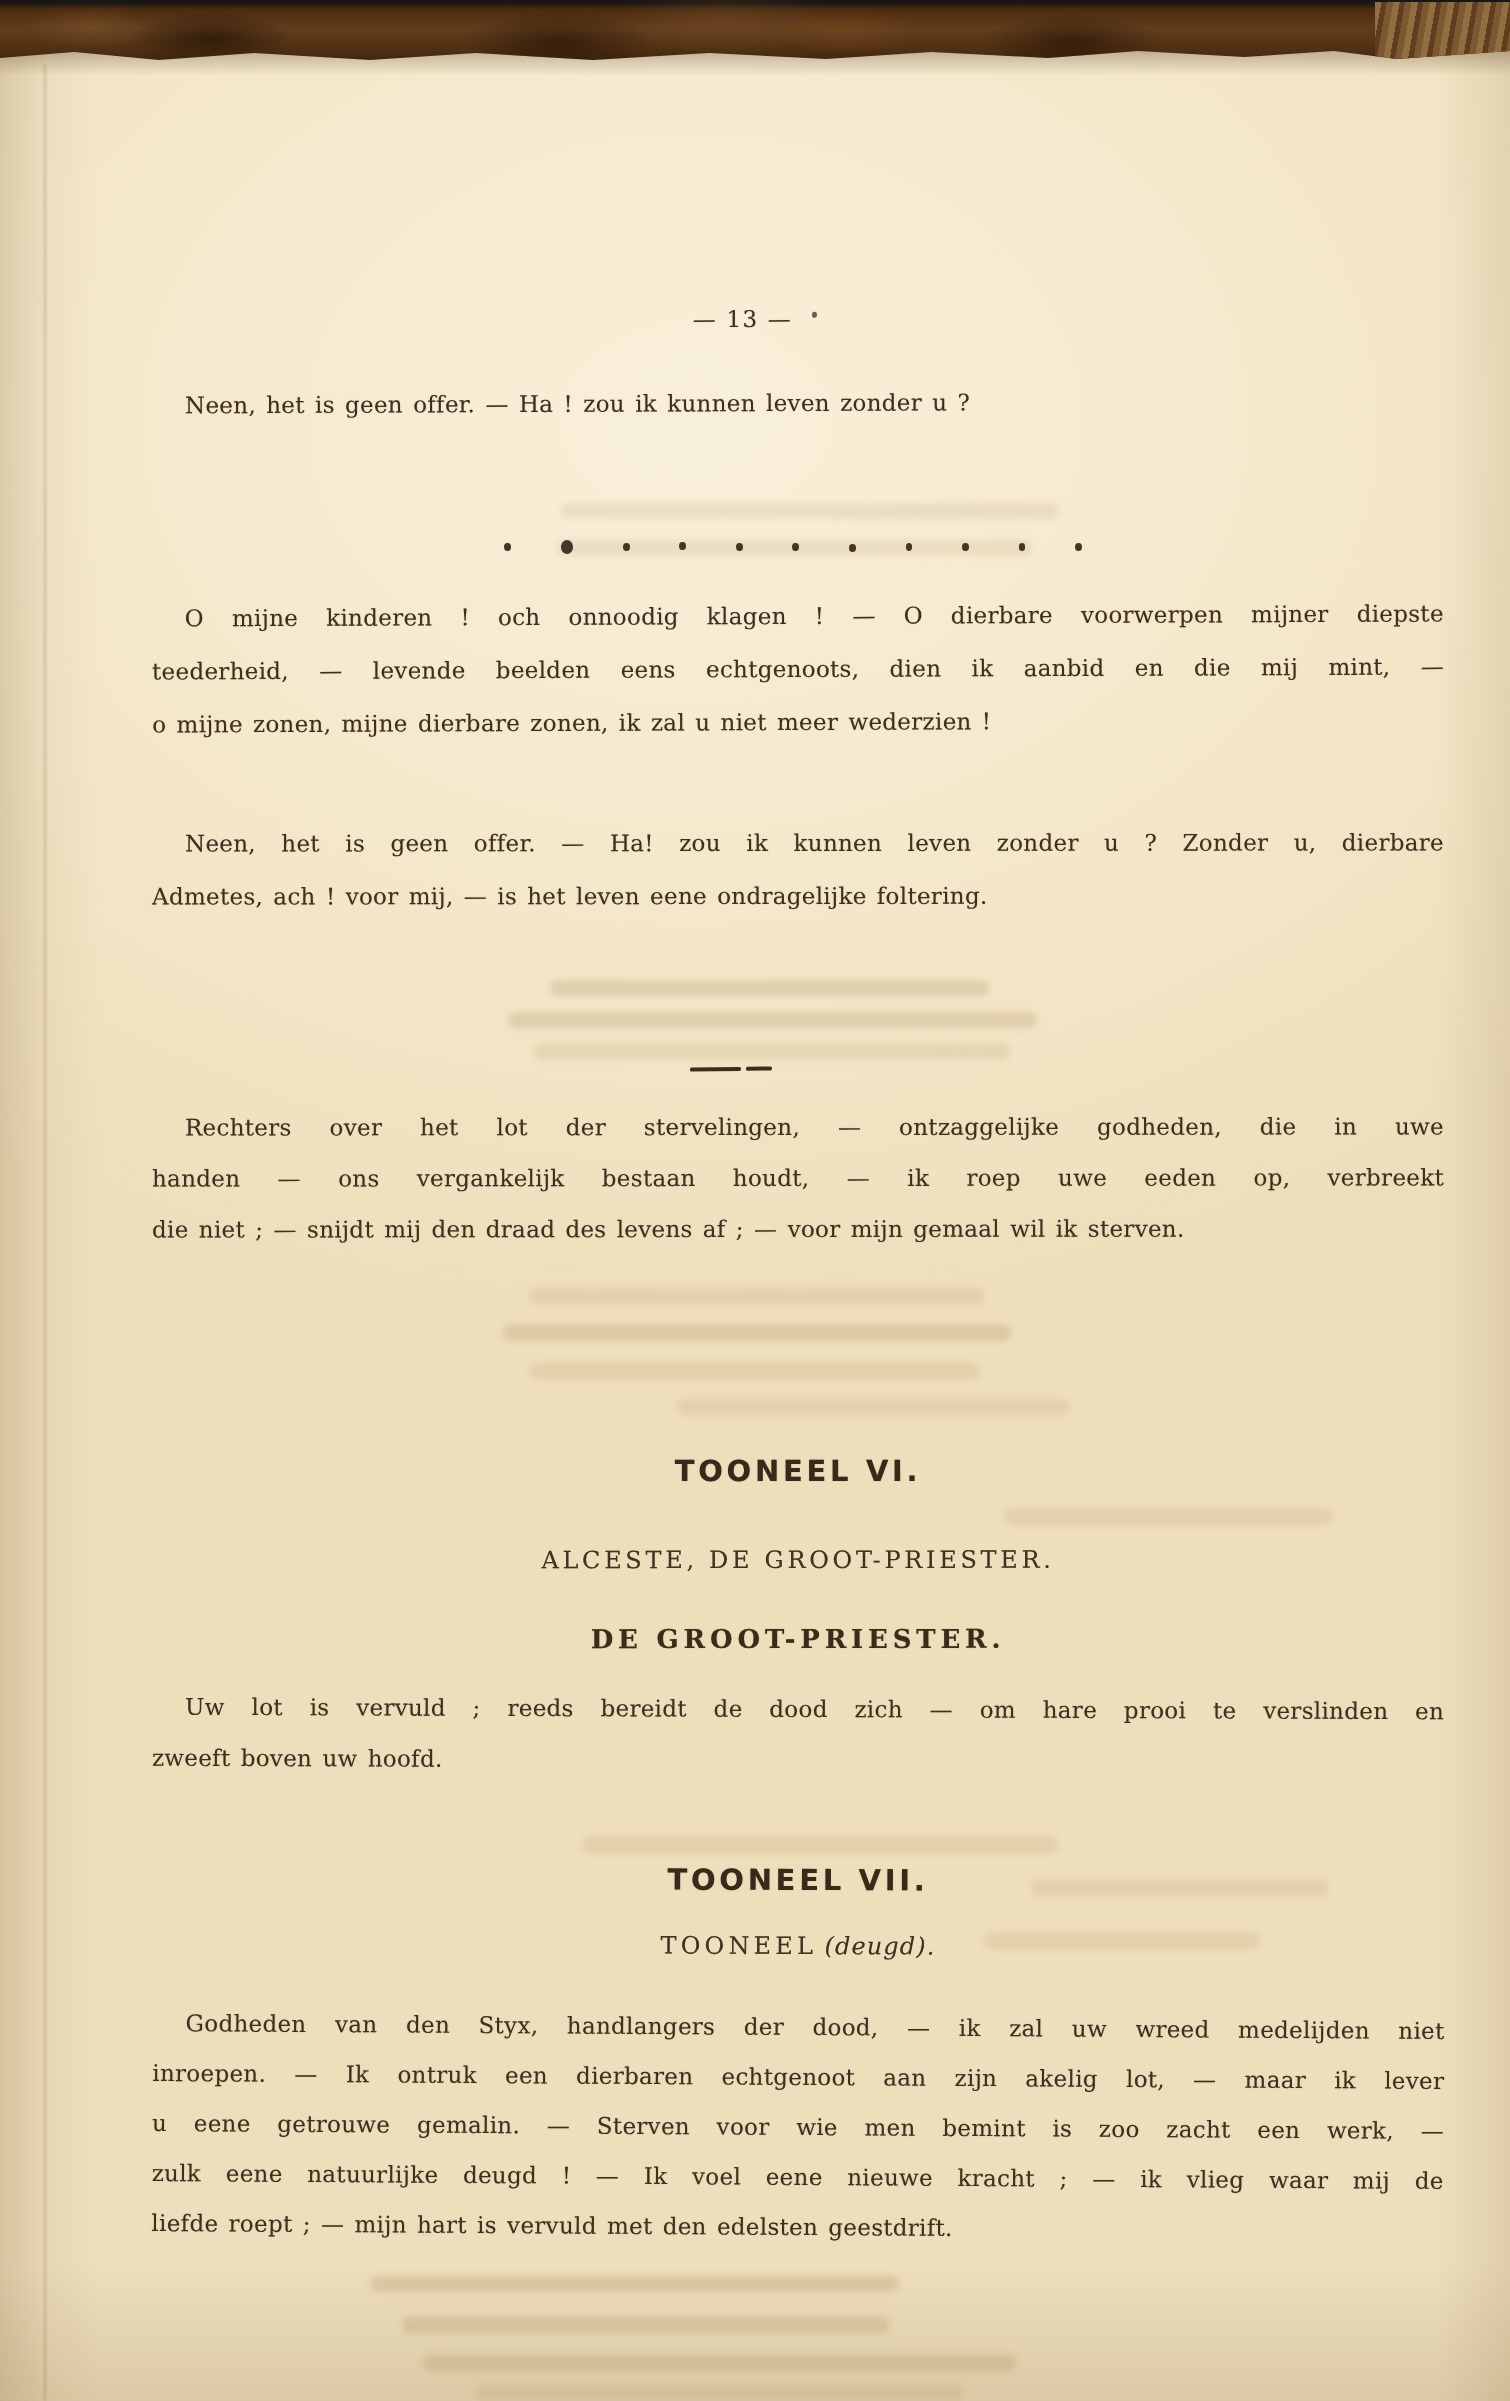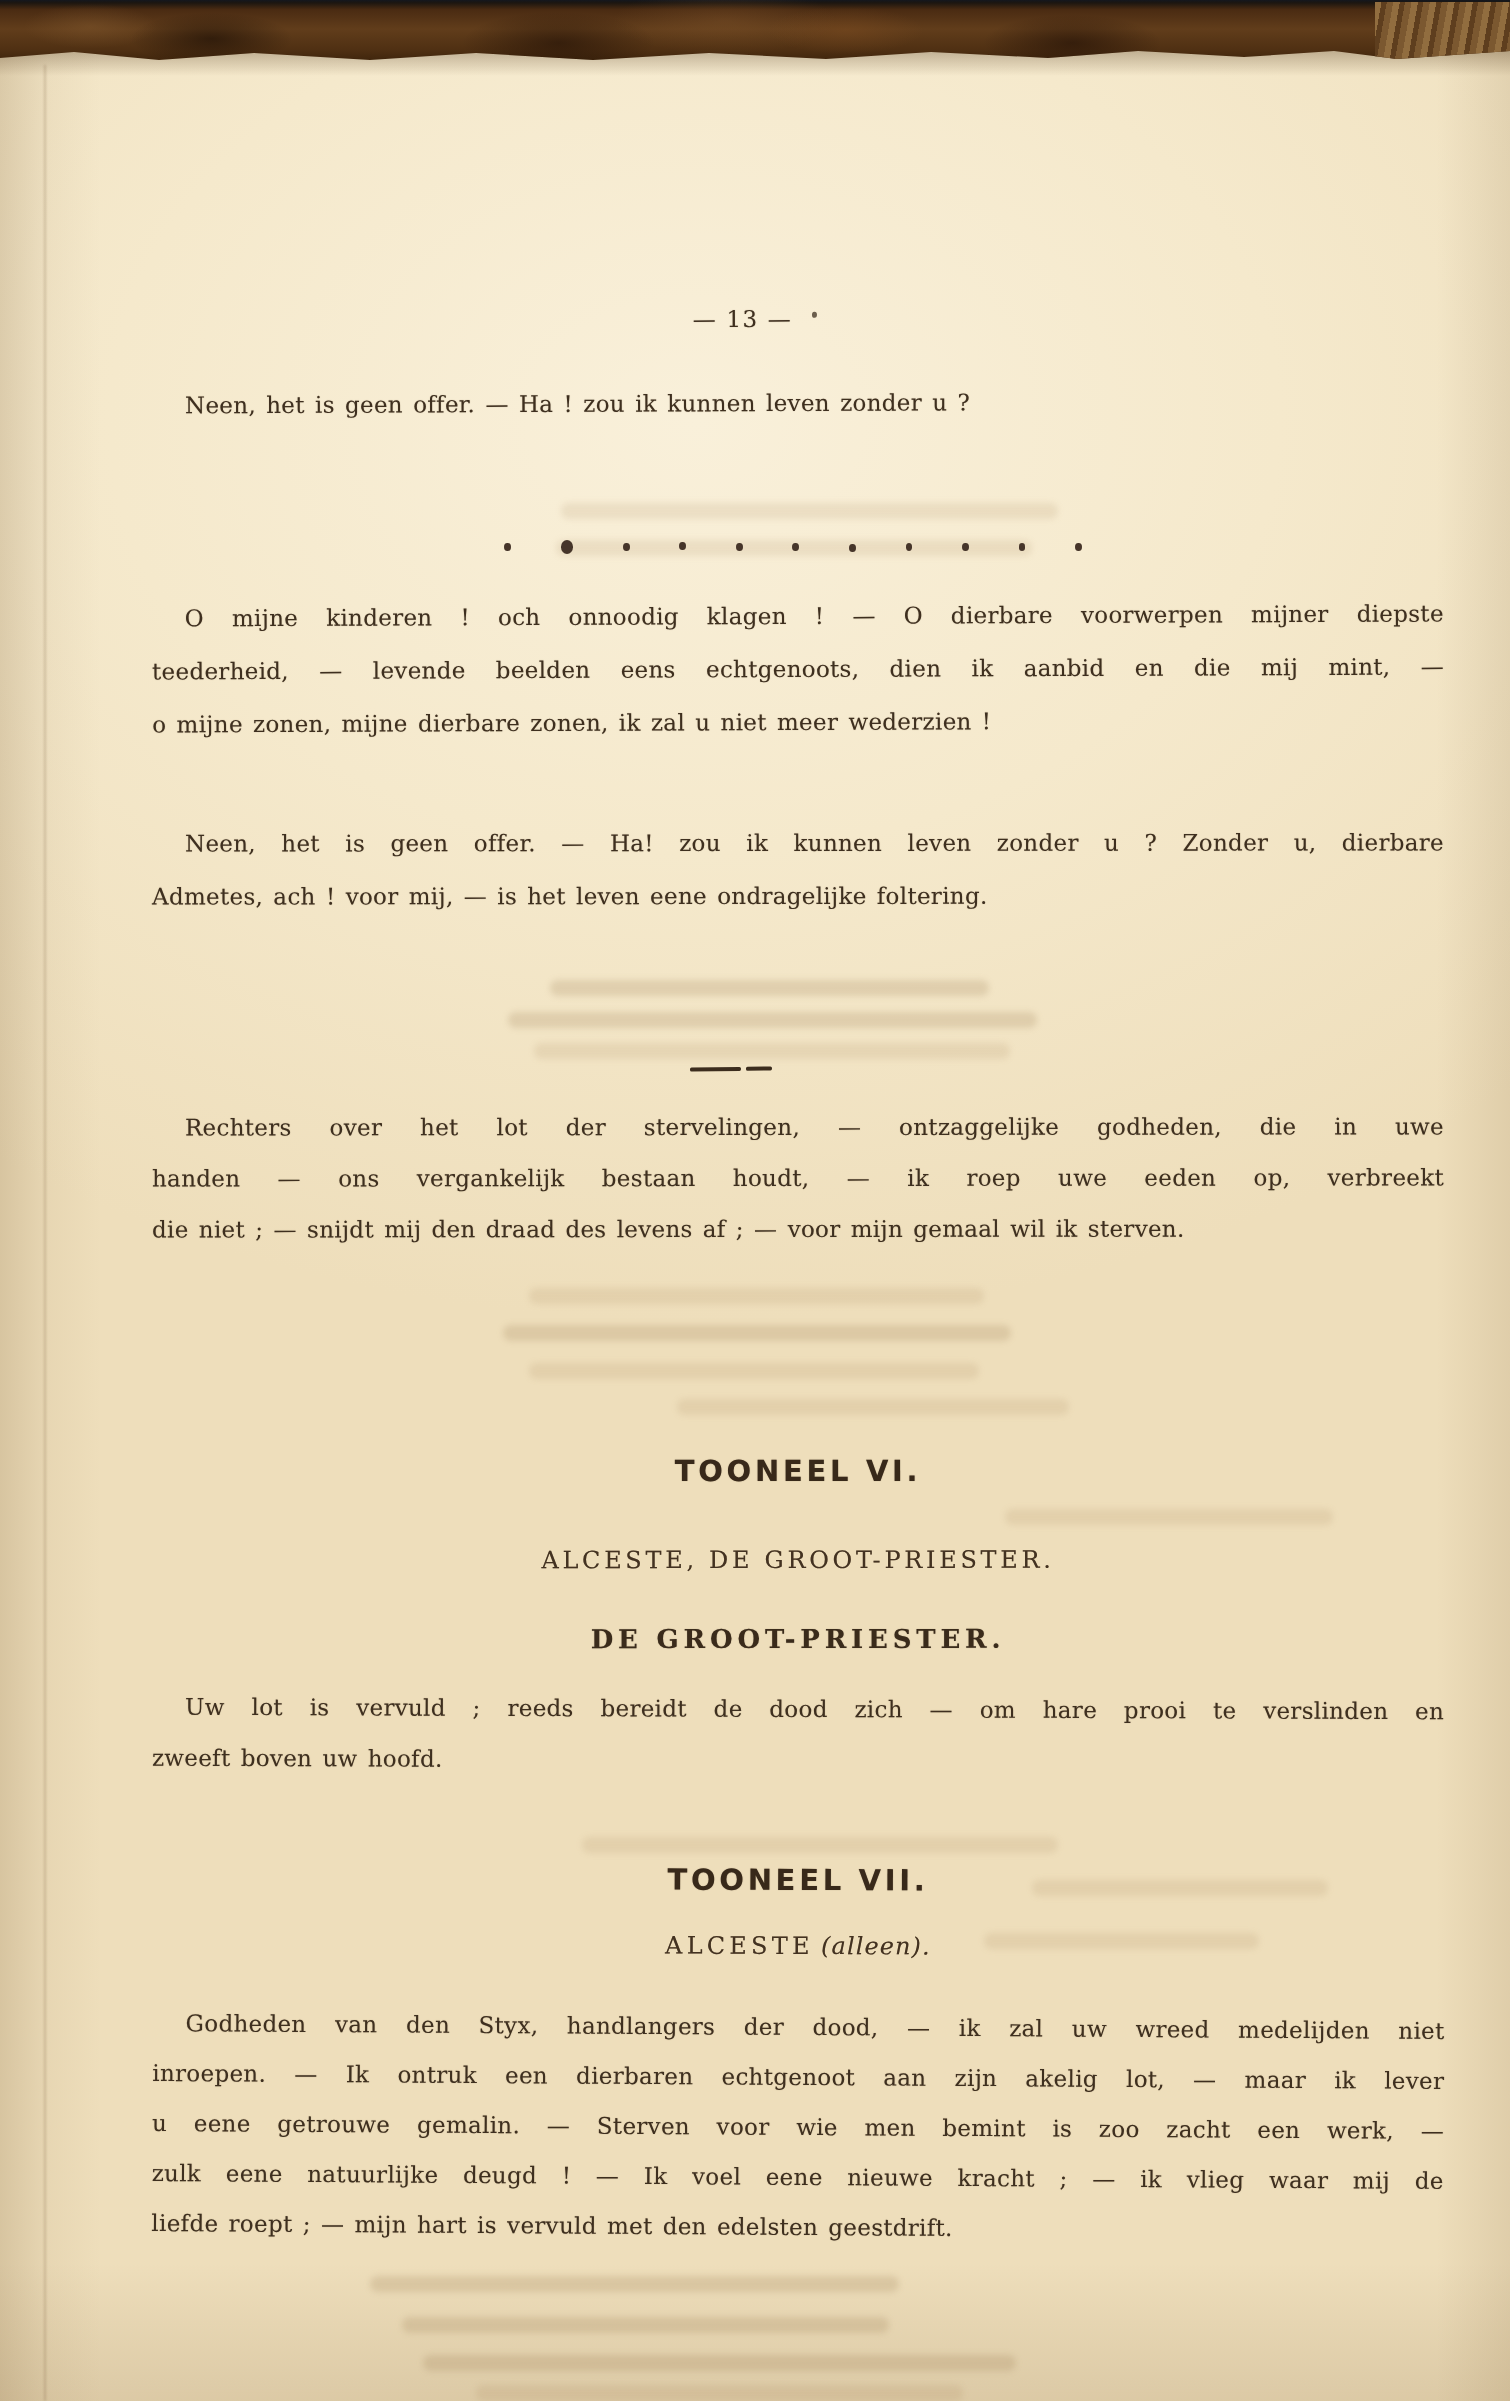--- a/index.html
+++ b/index.html
@@ -177,21 +177,21 @@
 
 <div class="scene-title r-0" style="top:1454px;">TOONEEL VI.</div>
 <div class="cast-line r-0" style="top:1546px;">ALCESTE, DE GROOT-PRIESTER.</div>
 <div class="speaker-line r-0" style="top:1624px;">DE GROOT-PRIESTER.</div>
 <div class="para lh96 r-pos1" style="top:1684px;">
     <div class="ln ink jl fl">Uw lot is vervuld ; reeds bereidt de dood zich — om hare prooi te verslinden en</div>
     <div class="ln ink">zweeft boven uw hoofd.</div>
   </div>
 
 <div class="scene-title r-pos1" style="top:1863px;">TOONEEL VII.</div>
-<div class="cast-line r-pos1" style="top:1932px;letter-spacing:4.2px;"><span>ALCESTE</span><span class="speaker-note">(alleen).</span></div>
+<div class="cast-line r-pos1" style="top:1932px;letter-spacing:4.2px;"><span>TOONEEL</span><span class="speaker-note">(deugd).</span></div>
 <div class="para lh95 r-pos2" style="top:2002px;">
     <div class="ln ink jl fl">Godheden van den Styx, handlangers der dood, — ik zal uw wreed medelijden niet</div>
     <div class="ln ink jl">inroepen. — Ik ontruk een dierbaren echtgenoot aan zijn akelig lot, — maar ik lever</div>
     <div class="ln ink jl">u eene getrouwe gemalin. — Sterven voor wie men bemint is zoo zacht een werk, —</div>
     <div class="ln ink jl">zulk eene natuurlijke deugd ! — Ik voel eene nieuwe kracht ; — ik vlieg waar mij de</div>
     <div class="ln ink">liefde roept ; — mijn hart is vervuld met den edelsten geestdrift.</div>
   </div>
 
 <div class="binding">
   <div class="blotches"></div>

